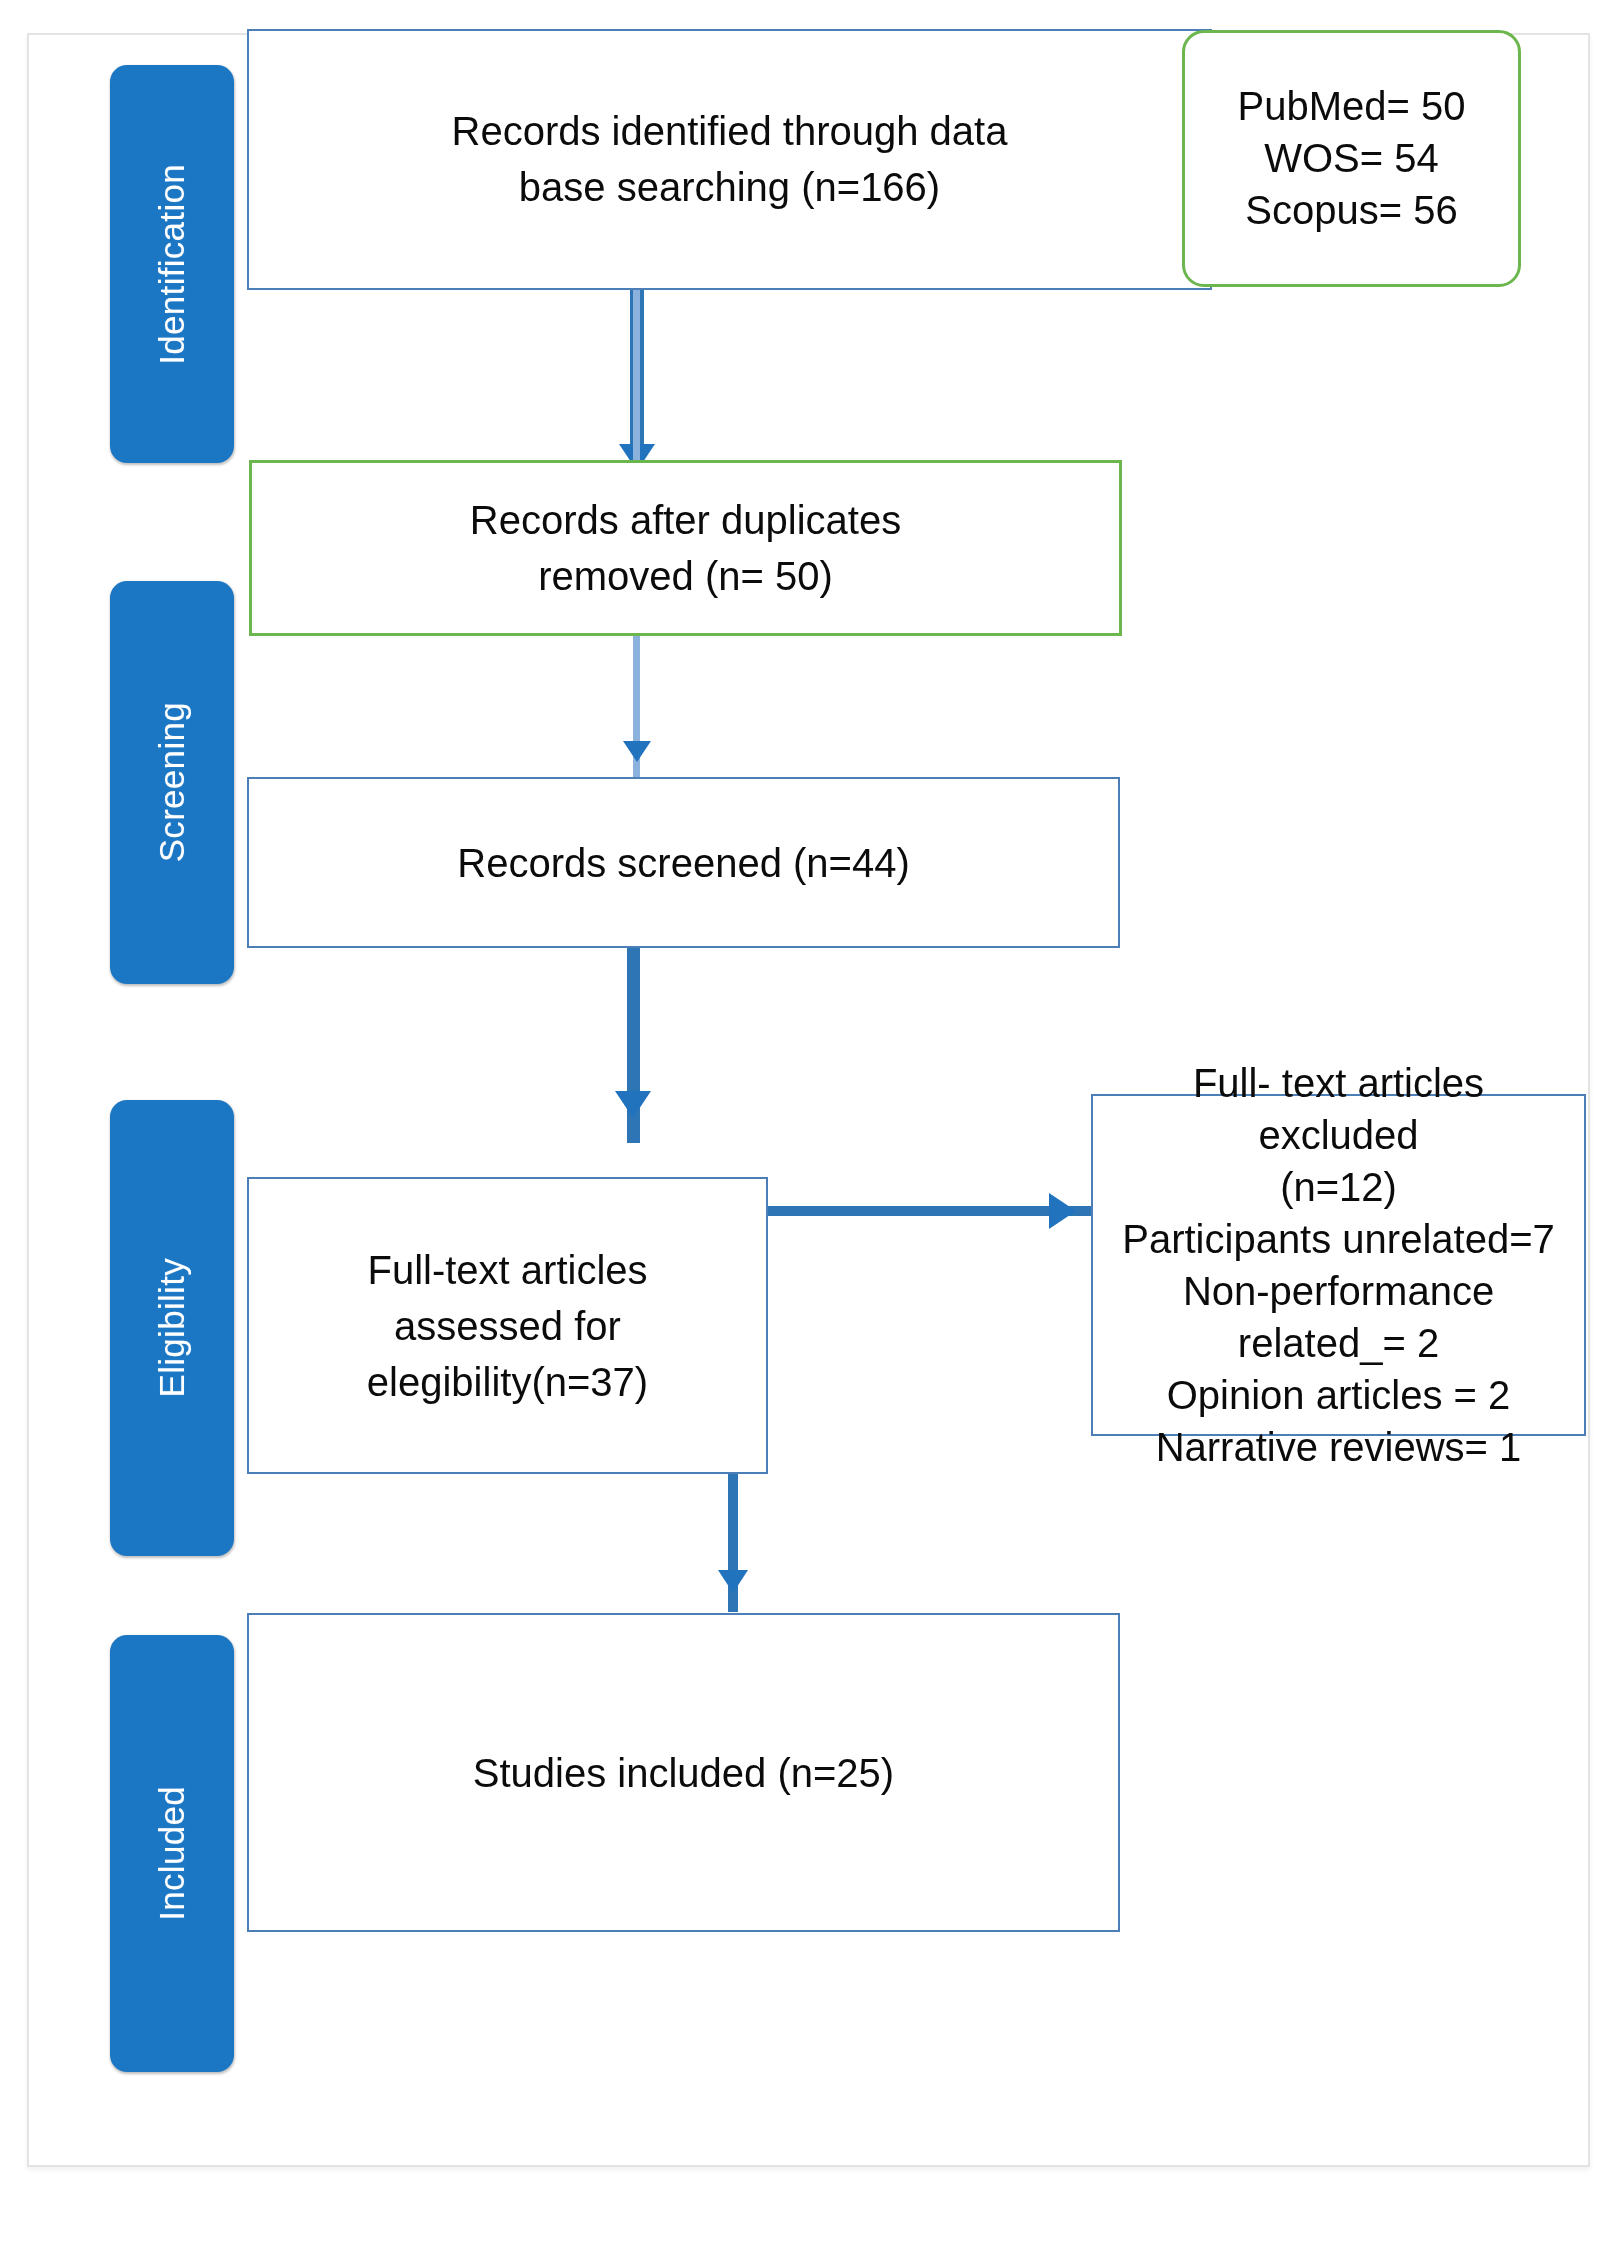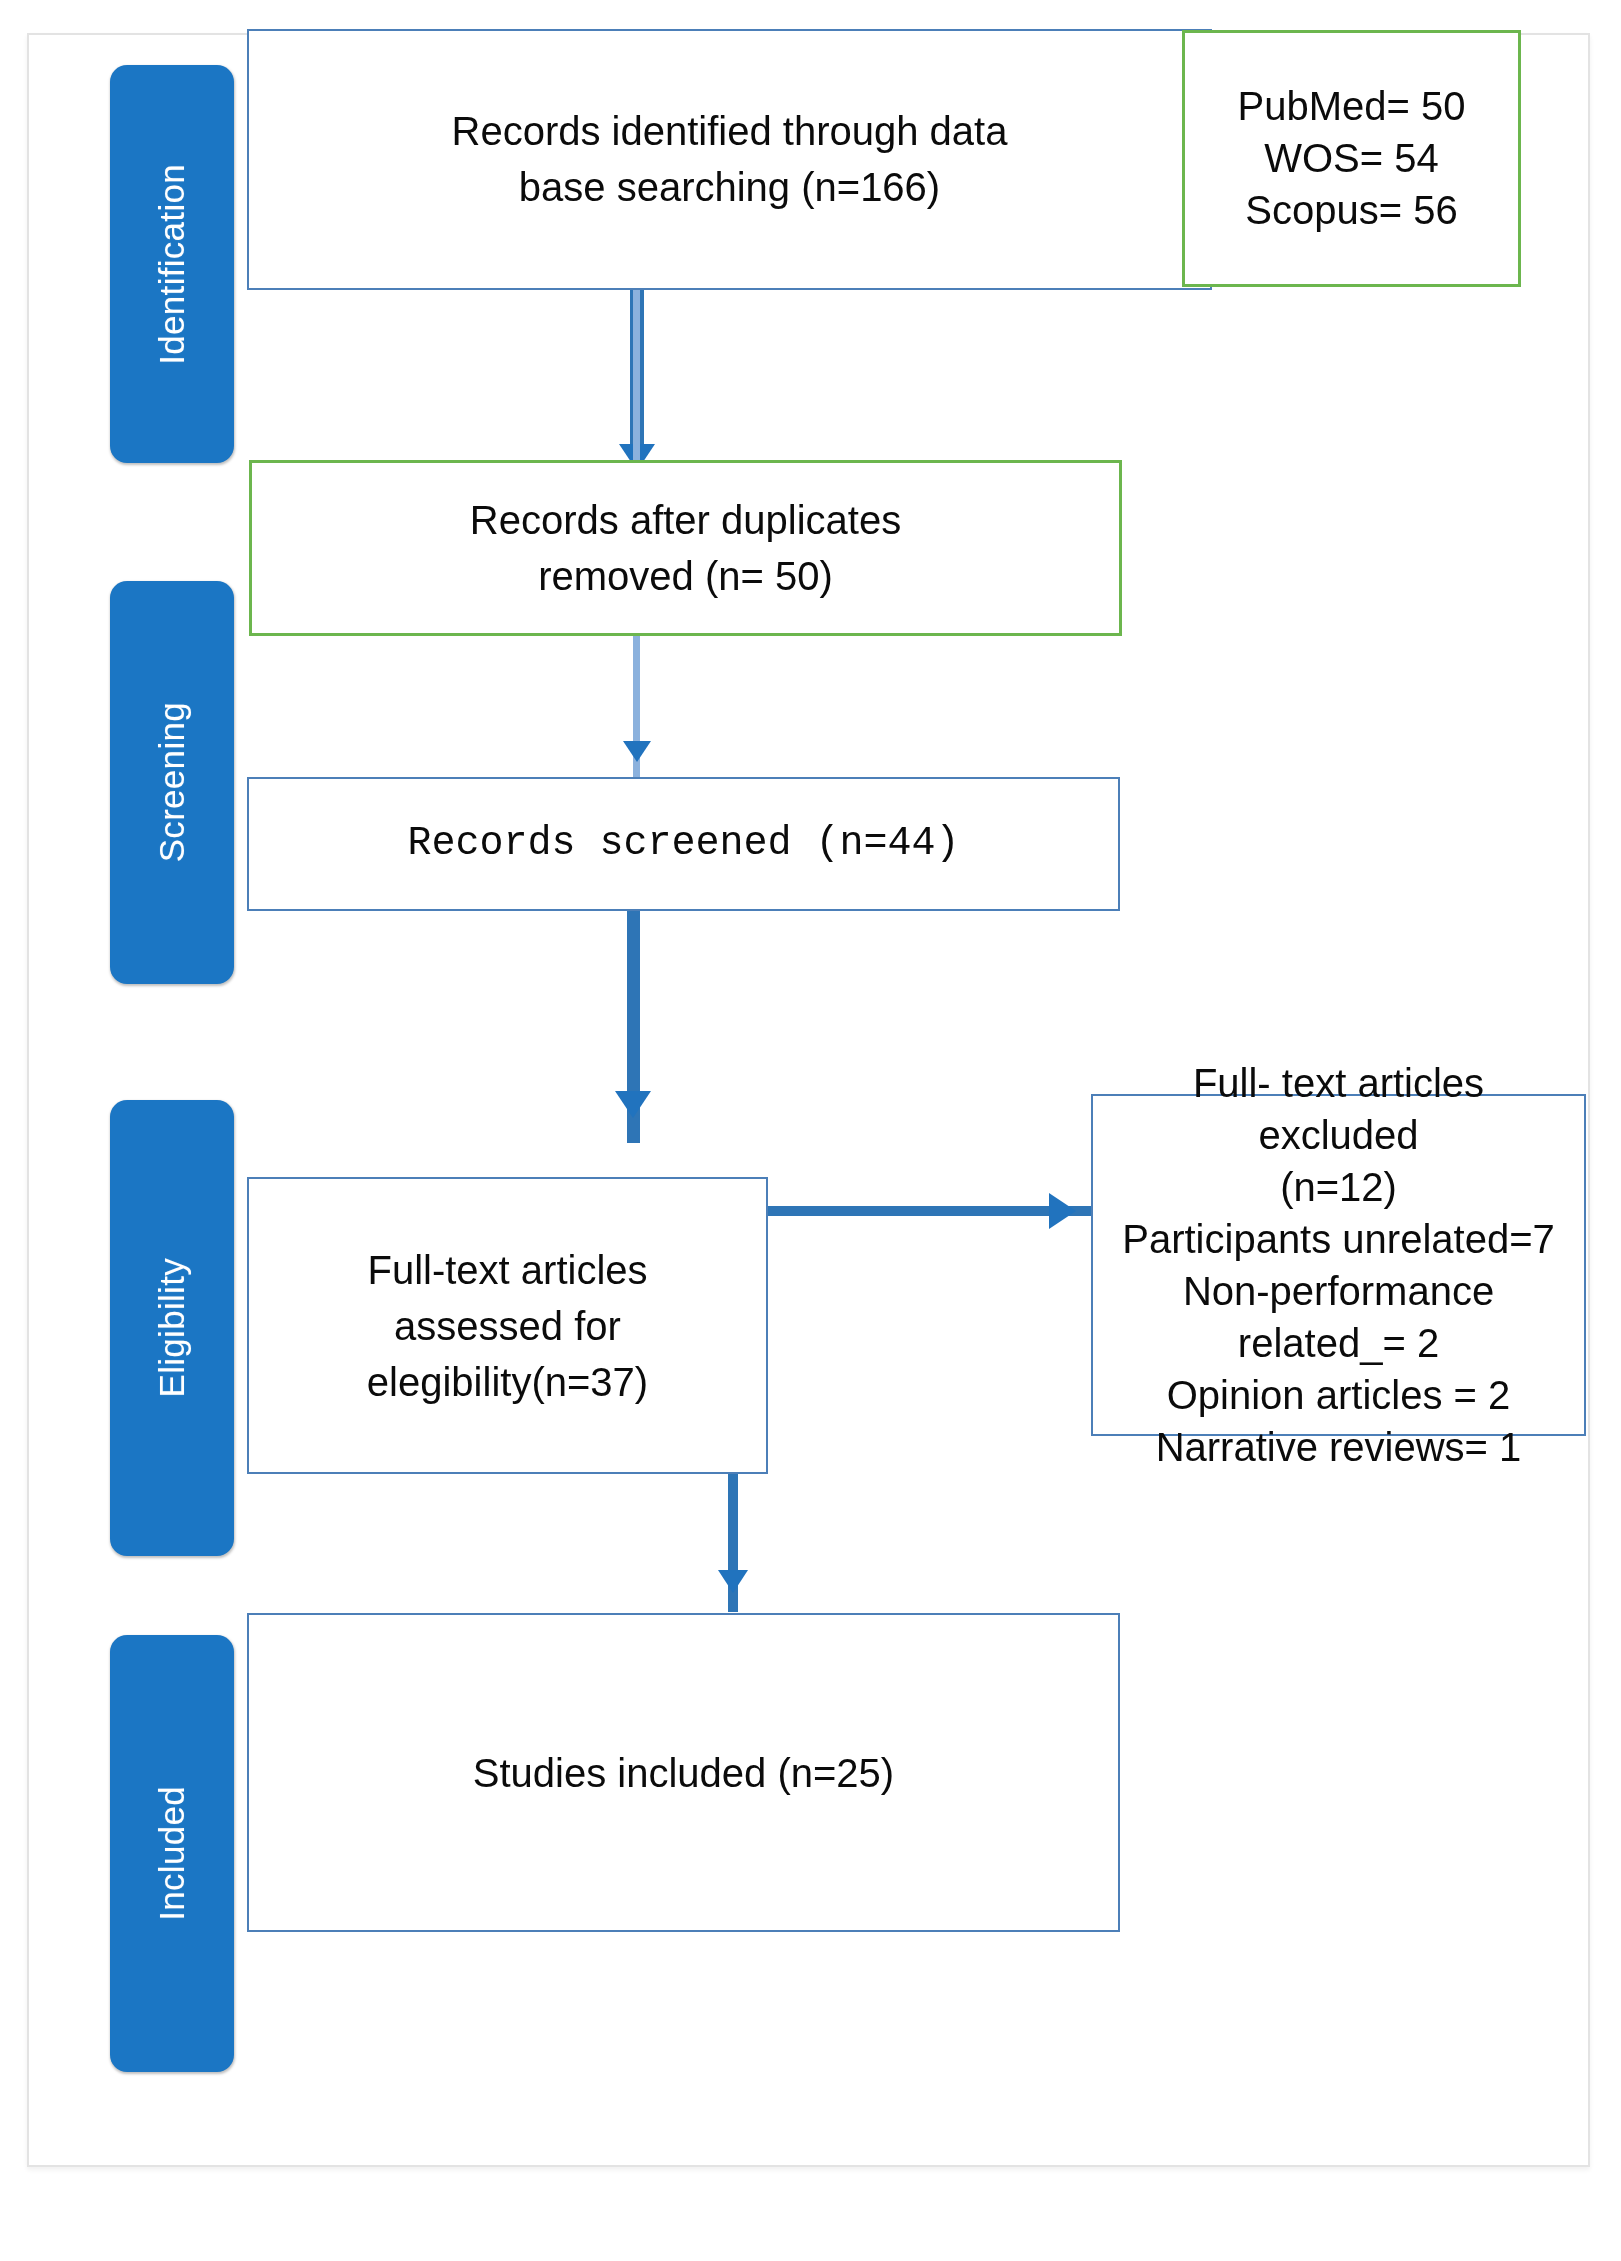--- a/index.html
+++ b/index.html
@@ -156,32 +156,32 @@
     <div class="arrow-right" style="left:1020px; top:1158px;"></div>
 
     <div class="conn" style="left:699px; top:1316px; width:9.8px; height:261px;"></div>
     <div class="arrow-down mid" style="left:689px; top:1535px;"></div>
 
     <div class="flow-box blue" style="left:218px; top:-6.5px; width:965px; height:261px;">
       <span class="box-text">Records identified through data
 base searching (n=166)</span>
     </div>
 
-    <div class="flow-box green tight" style="left:1153px; top:-5.2px; width:339px; height:257px;">
+    <div class="flow-box green tight" style="left:1153px; top:-5.2px; width:339px; height:257px;border-radius:22px;">
       <span class="box-text">PubMed= 50
 WOS= 54
 Scopus= 56</span>
     </div>
 
     <div class="flow-box green" style="left:220px; top:425px; width:873px; height:176px;">
       <span class="box-text">Records after duplicates
 removed (n= 50)</span>
     </div>
 
-    <div class="flow-box blue" style="left:218px; top:742px; width:873px; height:134px;font-family:Liberation Mono, monospace;">
+    <div class="flow-box blue" style="left:218px; top:742px; width:873px; height:171px;">
       <span class="box-text">Records screened (n=44)</span>
     </div>
 
     <div class="flow-box blue" style="left:218px; top:1142px; width:521px; height:297px;">
       <span class="box-text">Full-text articles
 assessed for
 elegibility(n=37)</span>
     </div>
 
     <div class="flow-box blue tight" style="left:1062px; top:1059px; width:495px; height:342px;">

